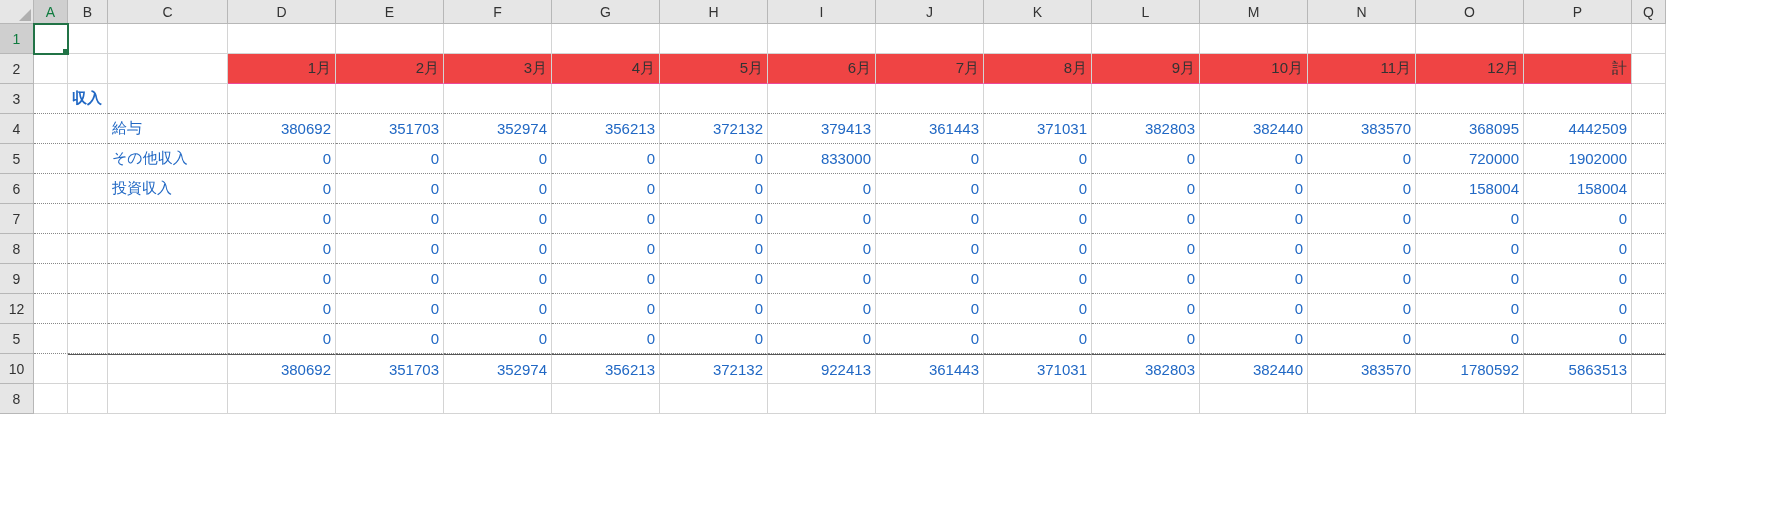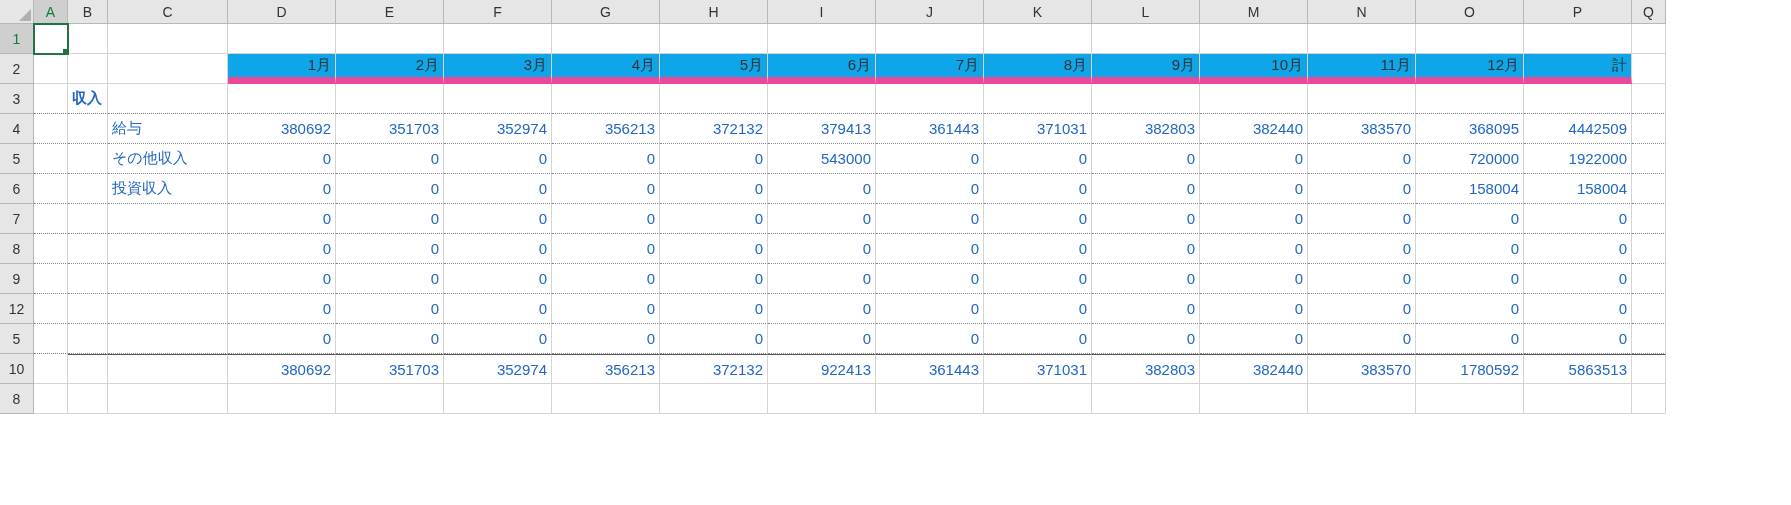--- a/index.html
+++ b/index.html
@@ -80,22 +80,22 @@
     }
     .cell.active::after{
       content:'';
       position:absolute;
       right:-3px; bottom:-3px;
       width:6px;height:6px;
       background:#217346;
       border:1px solid #fff;
     }
     .hdr-green {
-      background: #0ea5e9;
-      border-bottom: 7px solid #ec4899;
+      background: #ef4444;
+      border-bottom: 1px solid #ec4899;
       justify-content: flex-end;
       color: #333;
     }
     .data-num {
       justify-content: flex-end;
       color: #2168c4;
       border-bottom: 1px dotted #888;
     }
     .data-cat {
       color: #2168c4;
@@ -211,28 +211,28 @@
     <div class="cell dotted-b"></div>
     <div class="row-header">5</div>
     <div class="cell dotted-b"></div>
     <div class="cell dotted-b"></div>
     <div class="cell data-cat">その他収入</div>
     <div class="cell data-num">0</div>
     <div class="cell data-num">0</div>
     <div class="cell data-num">0</div>
     <div class="cell data-num">0</div>
     <div class="cell data-num">0</div>
-    <div class="cell data-num">543000</div>
+    <div class="cell data-num">833000</div>
     <div class="cell data-num">0</div>
     <div class="cell data-num">0</div>
     <div class="cell data-num">0</div>
     <div class="cell data-num">0</div>
     <div class="cell data-num">0</div>
     <div class="cell data-num">720000</div>
-    <div class="cell data-num">1922000</div>
+    <div class="cell data-num">1902000</div>
     <div class="cell dotted-b"></div>
     <div class="row-header">6</div>
     <div class="cell dotted-b"></div>
     <div class="cell dotted-b"></div>
     <div class="cell data-cat">投資収入</div>
     <div class="cell data-num">0</div>
     <div class="cell data-num">0</div>
     <div class="cell data-num">0</div>
     <div class="cell data-num">0</div>
     <div class="cell data-num">0</div>

